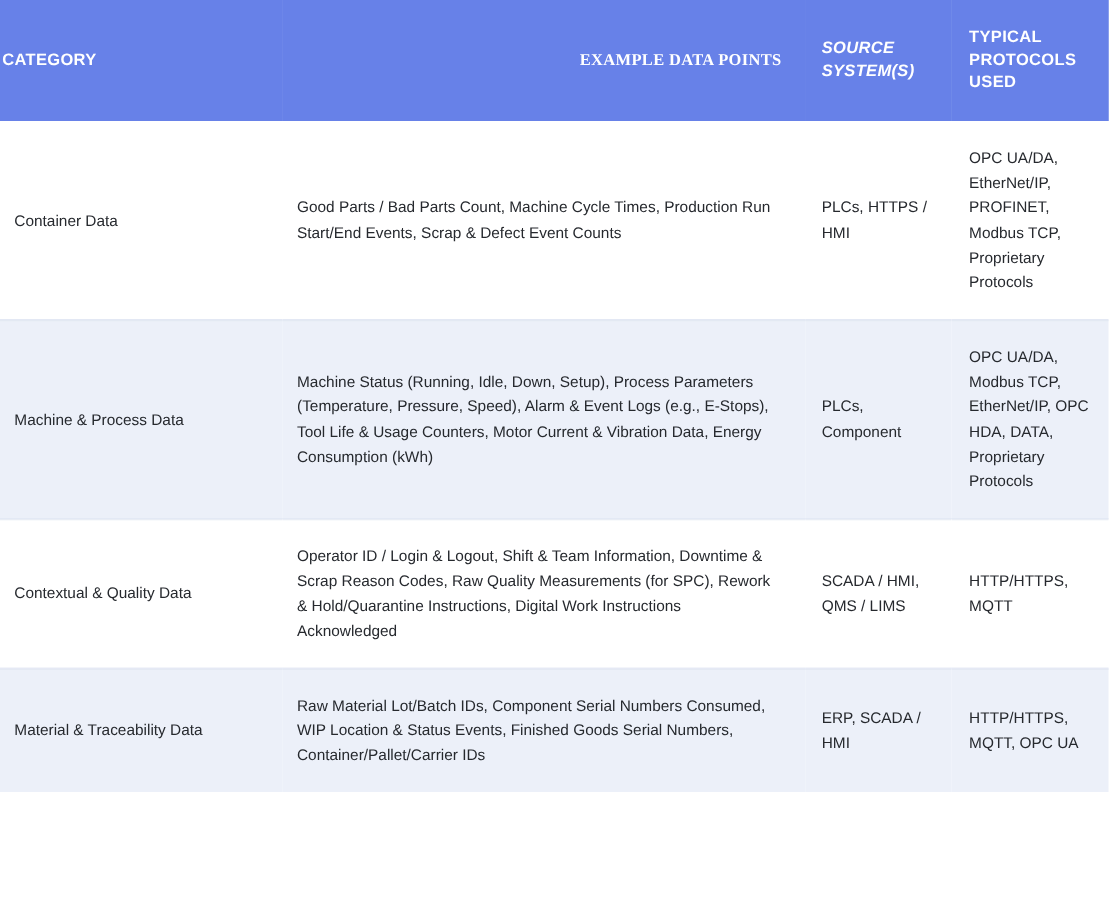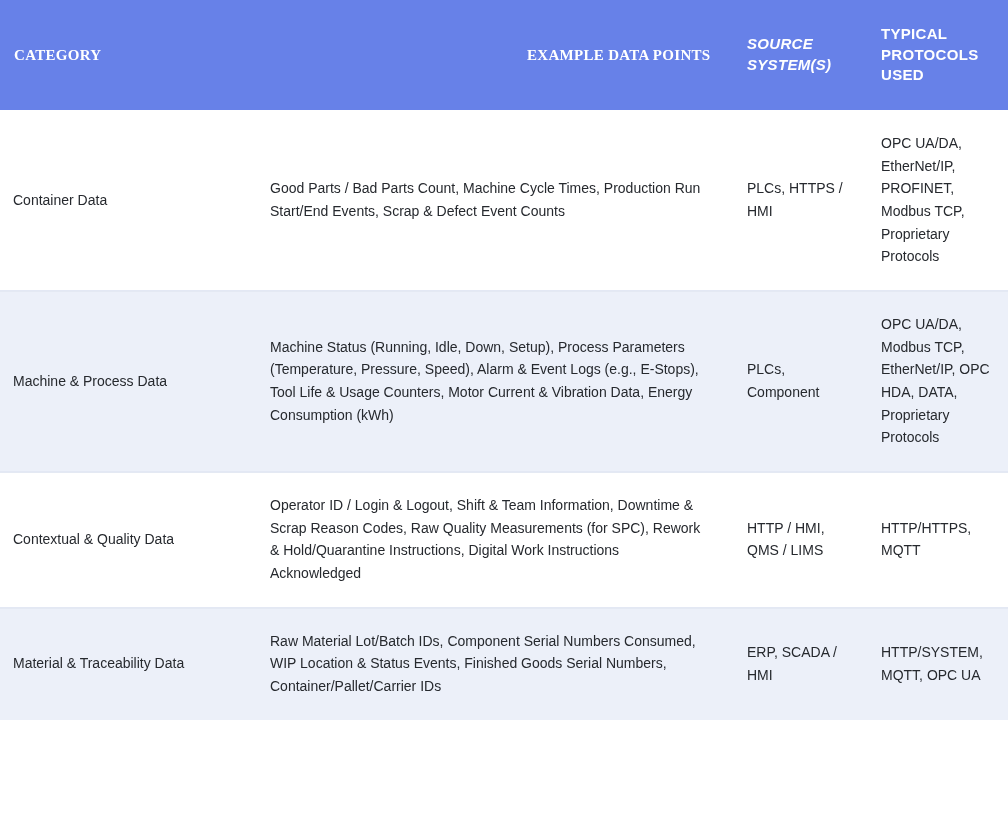--- a/index.html
+++ b/index.html
@@ -52,21 +52,21 @@
     padding: 14px 14px 14px 13px;
     line-height: 1.38;
     height: 110px;
     border: none;
   }
   thead th.th-examples  { padding-left: 270px; font-family: Liberation Serif, serif; }
   thead th.th-source    { padding-left: 15px; font-style: italic; }
   thead th.th-protocols { padding-left: 16px; }
 
   
-  thead th.th-category { padding-left: 14px; font-family: Liberation Serif, serif; }
+  thead th.th-category { padding-left: 2px; }
 
   
   tbody tr.body-row { background: #ffffff; }
   tbody tr.body-row.alt { background: #ecf0f9; }
 
   tbody tr.body-row + tr.body-row { border-top: 1px solid #e3e8f4; }
 
   tbody td {
     font-size: 14px;
     color: #26292e;
@@ -123,24 +123,24 @@
       </tr>
       <tr class="body-row alt">
         <td class="td-category">Machine &amp; Process Data</td>
         <td class="td-examples">Machine Status (Running, Idle, Down, Setup), Process Parameters (Temperature, Pressure, Speed), Alarm &amp; Event Logs (e.g., E-Stops), Tool Life &amp; Usage Counters, Motor Current &amp; Vibration Data, Energy Consumption (kWh)</td>
         <td class="td-source">PLCs, Component</td>
         <td class="td-protocols">OPC UA/DA, Modbus TCP, EtherNet/IP, OPC HDA, DATA, Proprietary Protocols</td>
       </tr>
       <tr class="body-row">
         <td class="td-category">Contextual &amp; Quality Data</td>
         <td class="td-examples">Operator ID / Login &amp; Logout, Shift &amp; Team Information, Downtime &amp; Scrap Reason Codes, Raw Quality Measurements (for SPC), Rework &amp; Hold/Quarantine Instructions, Digital Work Instructions Acknowledged</td>
-        <td class="td-source">HTTP / HMI, QMS / LIMS</td>
+        <td class="td-source">SCADA / HMI, QMS / LIMS</td>
         <td class="td-protocols">HTTP/HTTPS, MQTT</td>
       </tr>
       <tr class="body-row alt">
         <td class="td-category">Material &amp; Traceability Data</td>
         <td class="td-examples">Raw Material Lot/Batch IDs, Component Serial Numbers Consumed, WIP Location &amp; Status Events, Finished Goods Serial Numbers, Container/Pallet/Carrier IDs</td>
         <td class="td-source">ERP, SCADA / HMI</td>
-        <td class="td-protocols">HTTP/SYSTEM, MQTT, OPC UA</td>
+        <td class="td-protocols">HTTP/HTTPS, MQTT, OPC UA</td>
       </tr>
     </tbody>
   </table>
 </div>
 
 </body></html>

